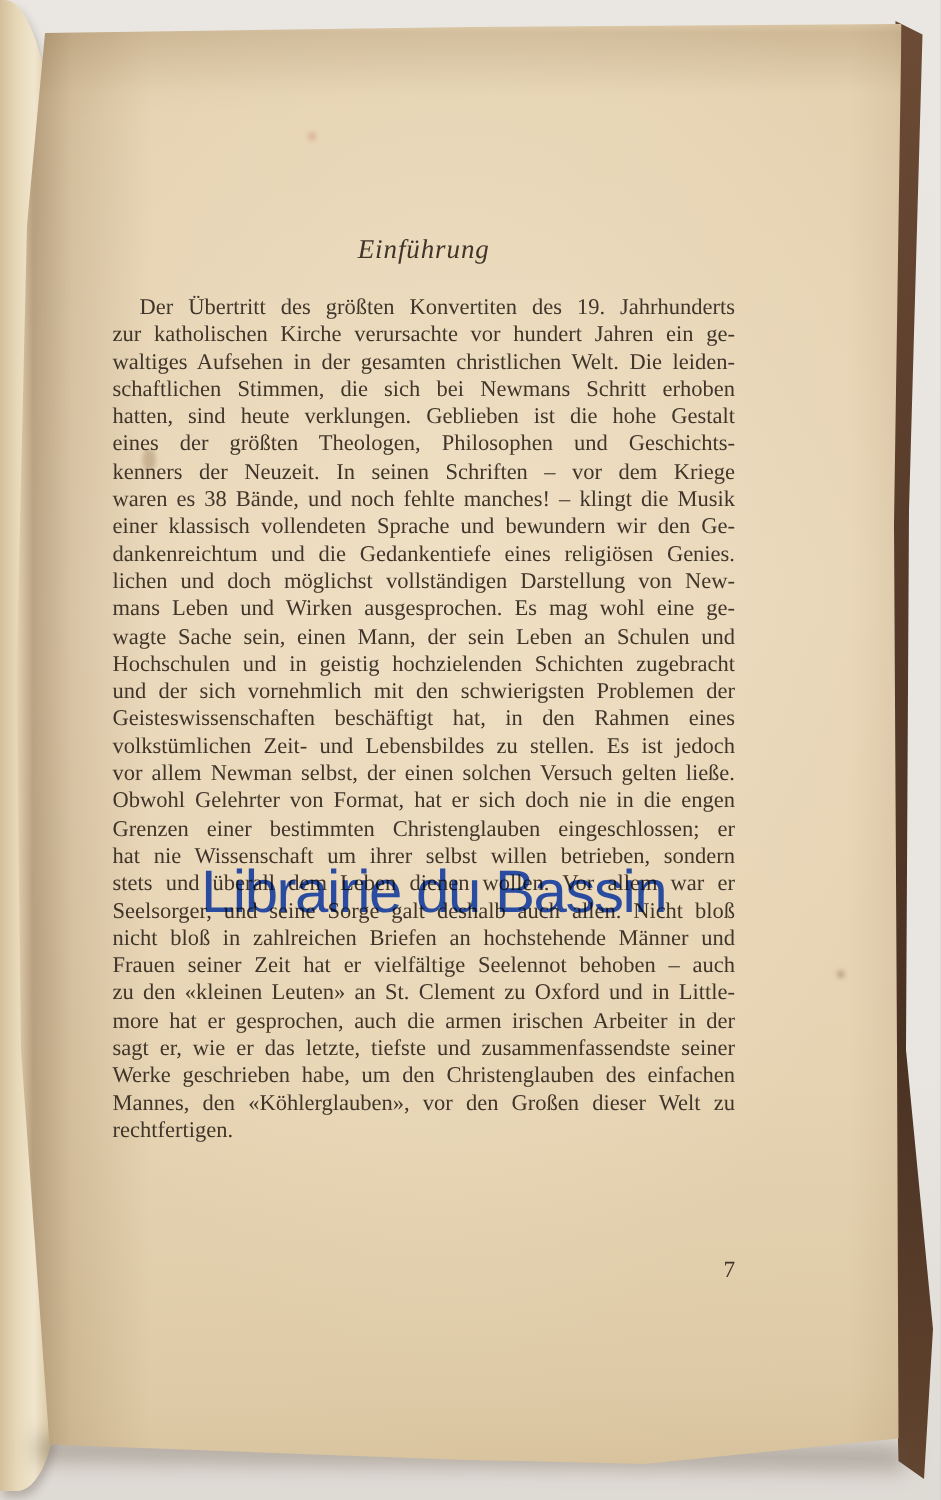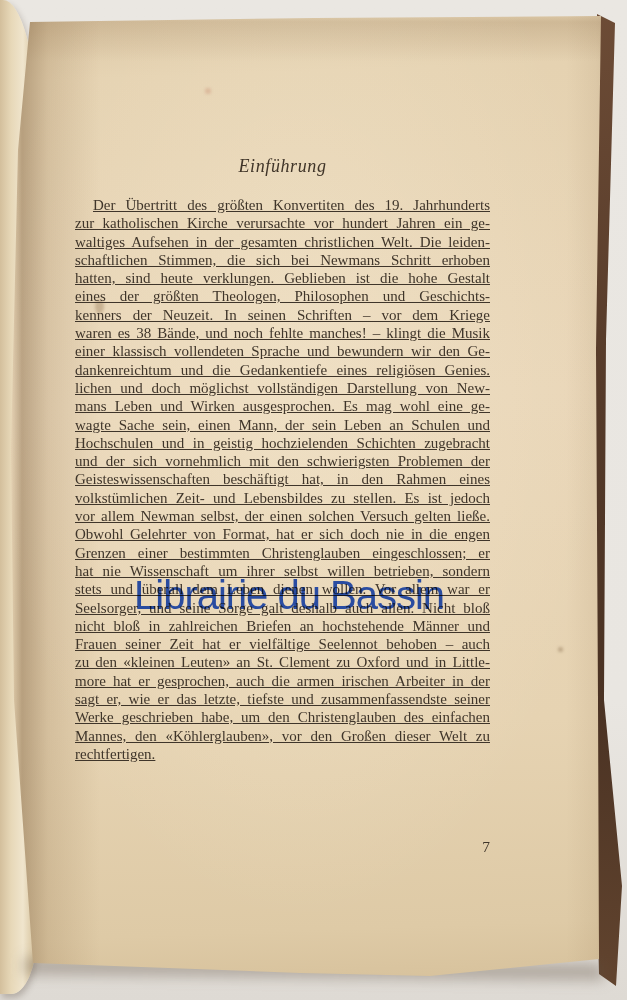--- a/index.html
+++ b/index.html
@@ -52,21 +52,21 @@
   .chapter-title {
     position:absolute; left:75px; top:155px; width:415px;
     text-align:center; font-style:italic; font-size:18px; line-height:1.25;
     letter-spacing:0.6px; color:#403529;
   }
   .textblock {
     position:absolute; left:75px; top:196px; width:415px;
     font-size:15px; line-height:18.3px; color:#3f352a;
     text-align:justify;
   }
-  .line { text-align-last:justify; word-spacing:-0.6px; white-space:normal;text-decoration:underline; }
+  .line { text-align-last:justify; word-spacing:-0.6px; white-space:normal; }
   .line.indent { text-indent:18px; }
   .line.end { text-align-last:left; }
   .page-number {
     position:absolute; left:75px; top:838px; width:415px;
     text-align:right; font-size:15.5px; color:#3f352a;
   }
   .watermark {
     position:absolute; left:134px; top:575px;
     font-family:"Liberation Sans", sans-serif;
     font-size:40px; line-height:1; letter-spacing:-1px; white-space:nowrap;

